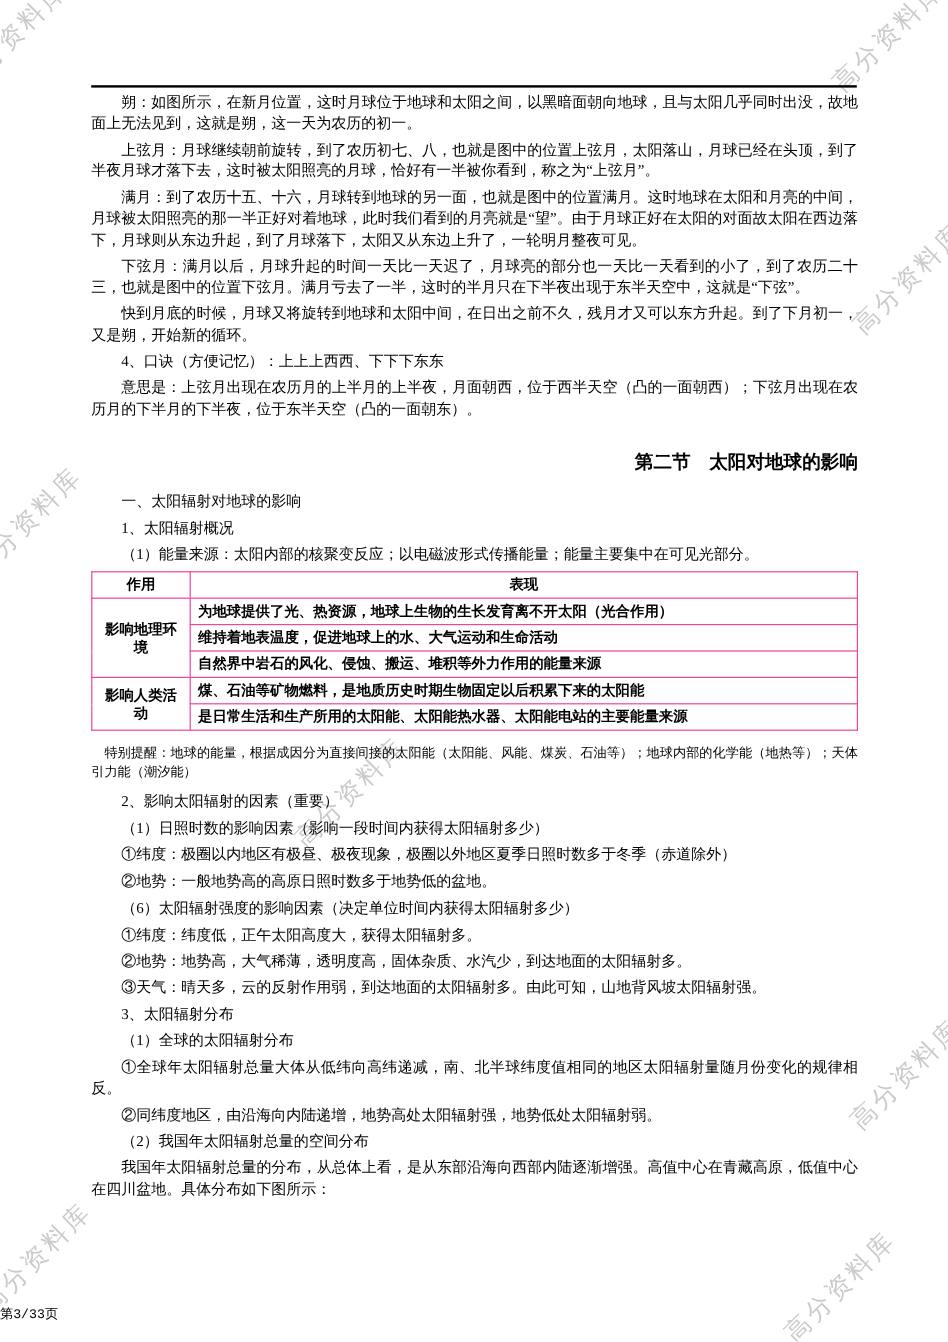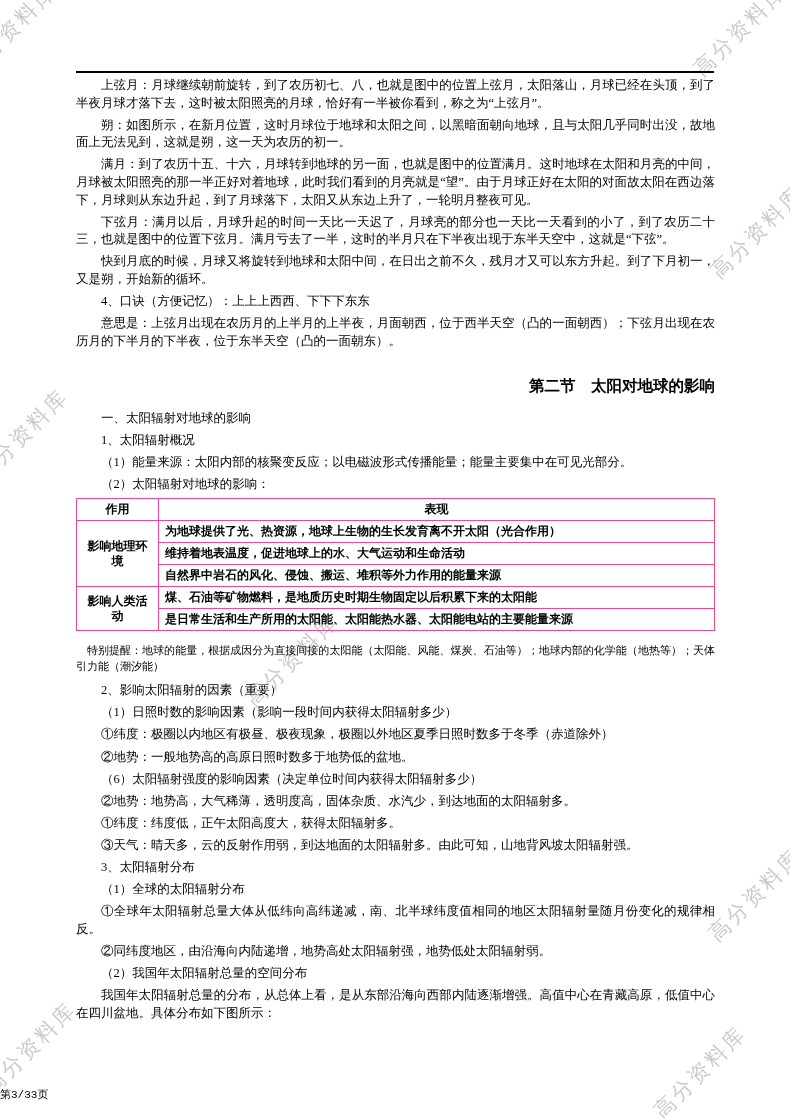--- a/index.html
+++ b/index.html
@@ -75,34 +75,33 @@
   <div class="watermark" style="left:22px;  top:435px;">高分资料库</div>
   <div class="watermark" style="left:292px; top:660px;">高分资料库</div>
   <div class="watermark" style="left:755px; top:895px;">高分资料库</div>
   <div class="watermark" style="left:30px;  top:1048px;">高分资料库</div>
   <div class="watermark" style="left:700px; top:1072px;">高分资料库</div>
 
   <div class="header-rule"></div>
 
   <div class="content">
 
+    <p class="para">朔：如图所示，在新月位置，这时月球位于地球和太阳之间，以黑暗面朝向地球，且与太阳几乎同时出没，故地面上无法见到，这就是朔，这一天为农历的初一。</p>
     <p class="para">上弦月：月球继续朝前旋转，到了农历初七、八，也就是图中的位置上弦月，太阳落山，月球已经在头顶，到了半夜月球才落下去，这时被太阳照亮的月球，恰好有一半被你看到，称之为“上弦月”。</p>
-    <p class="para">朔：如图所示，在新月位置，这时月球位于地球和太阳之间，以黑暗面朝向地球，且与太阳几乎同时出没，故地面上无法见到，这就是朔，这一天为农历的初一。</p>
     <p class="para">满月：到了农历十五、十六，月球转到地球的另一面，也就是图中的位置满月。这时地球在太阳和月亮的中间，月球被太阳照亮的那一半正好对着地球，此时我们看到的月亮就是“望”。由于月球正好在太阳的对面故太阳在西边落下，月球则从东边升起，到了月球落下，太阳又从东边上升了，一轮明月整夜可见。</p>
     <p class="para">下弦月：满月以后，月球升起的时间一天比一天迟了，月球亮的部分也一天比一天看到的小了，到了农历二十三，也就是图中的位置下弦月。满月亏去了一半，这时的半月只在下半夜出现于东半天空中，这就是“下弦”。</p>
     <p class="para">快到月底的时候，月球又将旋转到地球和太阳中间，在日出之前不久，残月才又可以东方升起。到了下月初一，又是朔，开始新的循环。</p>
     <p class="para">4、口诀（方便记忆）：上上上西西、下下下东东</p>
     <p class="para">意思是：上弦月出现在农历月的上半月的上半夜，月面朝西，位于西半天空（凸的一面朝西）；下弦月出现在农历月的下半月的下半夜，位于东半天空（凸的一面朝东）。</p>
 
     <h2 class="section-title">第二节　太阳对地球的影响</h2>
 
     <p class="para">一、太阳辐射对地球的影响</p>
     <p class="para">1、太阳辐射概况</p>
     <p class="para">（1）能量来源：太阳内部的核聚变反应；以电磁波形式传播能量；能量主要集中在可见光部分。</p>
-    <p class="para">（2）太阳辐射对地球的影响：</p>
 
     <table class="effects">
       <tbody>
           <tr>
         <th class="col-role">作用</th>
         <th>表现</th>
       </tr>
       <tr>
         <td class="group-cell" rowspan="3">影响地理环境</td>
         <td class="detail-cell">为地球提供了光、热资源，地球上生物的生长发育离不开太阳（光合作用）</td>
@@ -123,22 +122,22 @@
     </tbody>
       </table>
 
     <p class="reminder">特别提醒：地球的能量，根据成因分为直接间接的太阳能（太阳能、风能、煤炭、石油等）；地球内部的化学能（地热等）；天体引力能（潮汐能）</p>
 
     <p class="para">2、影响太阳辐射的因素（重要）</p>
     <p class="para">（1）日照时数的影响因素（影响一段时间内获得太阳辐射多少）</p>
     <p class="para">①纬度：极圈以内地区有极昼、极夜现象，极圈以外地区夏季日照时数多于冬季（赤道除外）</p>
     <p class="para">②地势：一般地势高的高原日照时数多于地势低的盆地。</p>
     <p class="para">（6）太阳辐射强度的影响因素（决定单位时间内获得太阳辐射多少）</p>
+    <p class="para">①纬度：纬度低，正午太阳高度大，获得太阳辐射多。</p>
     <p class="para">②地势：地势高，大气稀薄，透明度高，固体杂质、水汽少，到达地面的太阳辐射多。</p>
-    <p class="para">①纬度：纬度低，正午太阳高度大，获得太阳辐射多。</p>
     <p class="para">③天气：晴天多，云的反射作用弱，到达地面的太阳辐射多。由此可知，山地背风坡太阳辐射强。</p>
     <p class="para">3、太阳辐射分布</p>
     <p class="para">（1）全球的太阳辐射分布</p>
     <p class="para">①全球年太阳辐射总量大体从低纬向高纬递减，南、北半球纬度值相同的地区太阳辐射量随月份变化的规律相反。</p>
     <p class="para">②同纬度地区，由沿海向内陆递增，地势高处太阳辐射强，地势低处太阳辐射弱。</p>
     <p class="para">（2）我国年太阳辐射总量的空间分布</p>
     <p class="para">我国年太阳辐射总量的分布，从总体上看，是从东部沿海向西部内陆逐渐增强。高值中心在青藏高原，低值中心在四川盆地。具体分布如下图所示：</p>
 
   </div>
 

